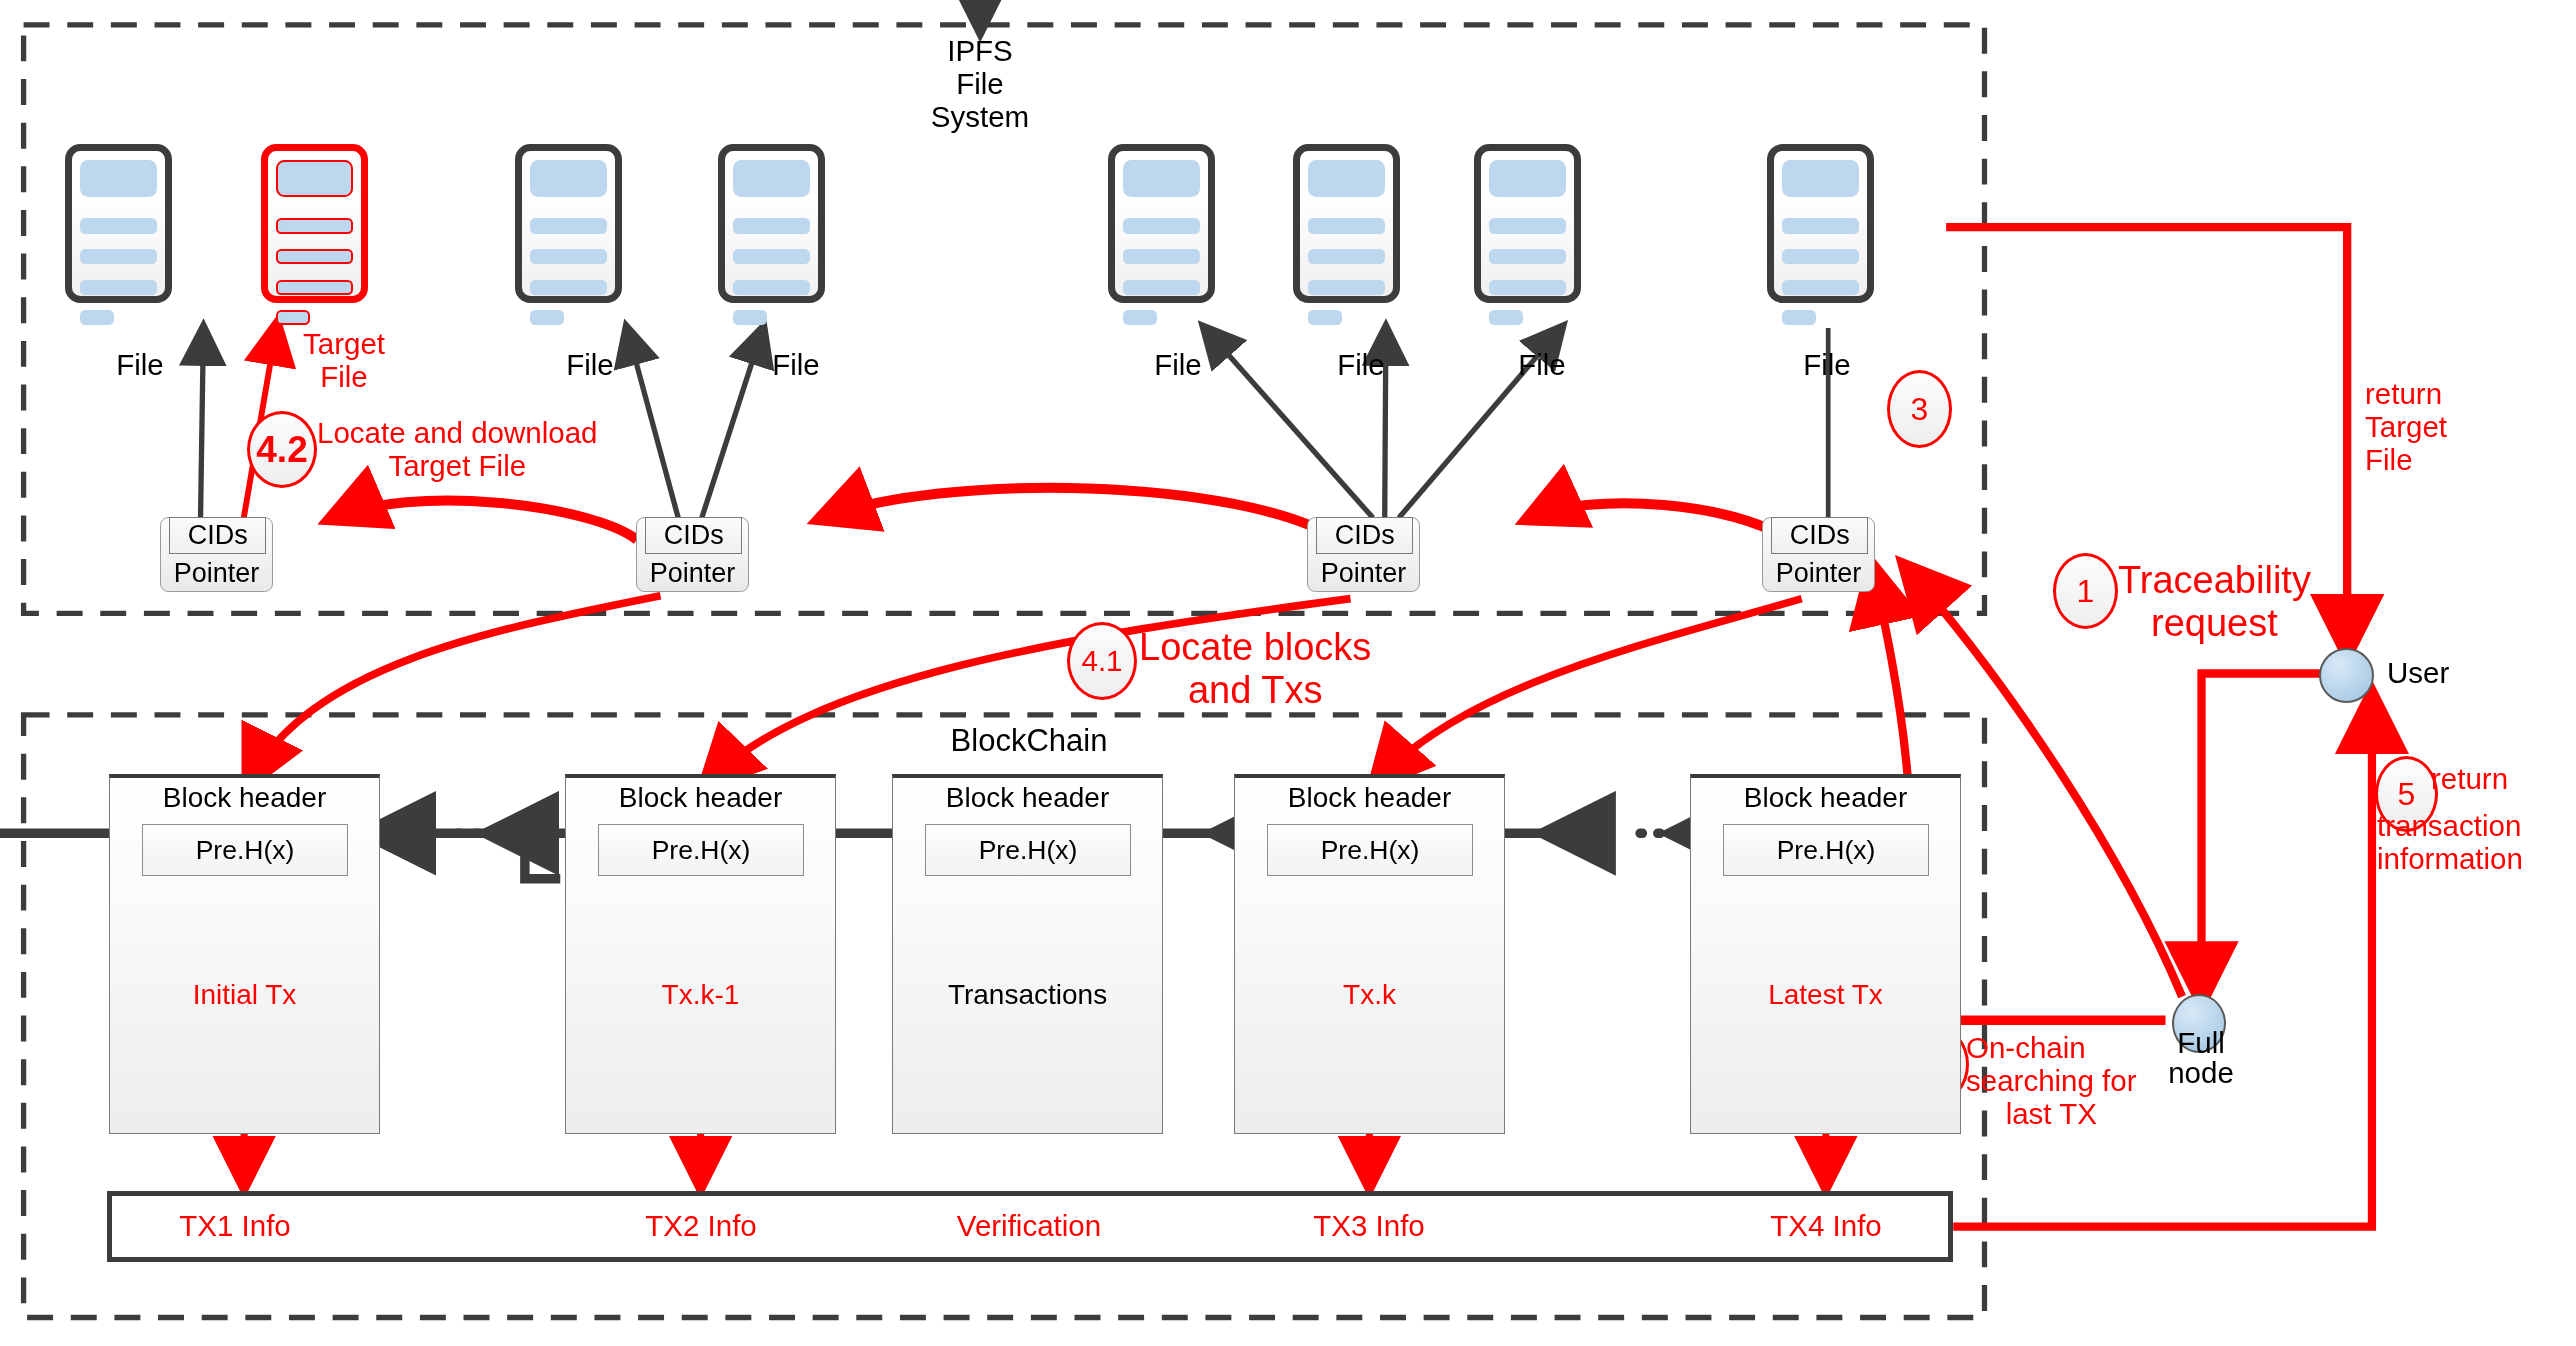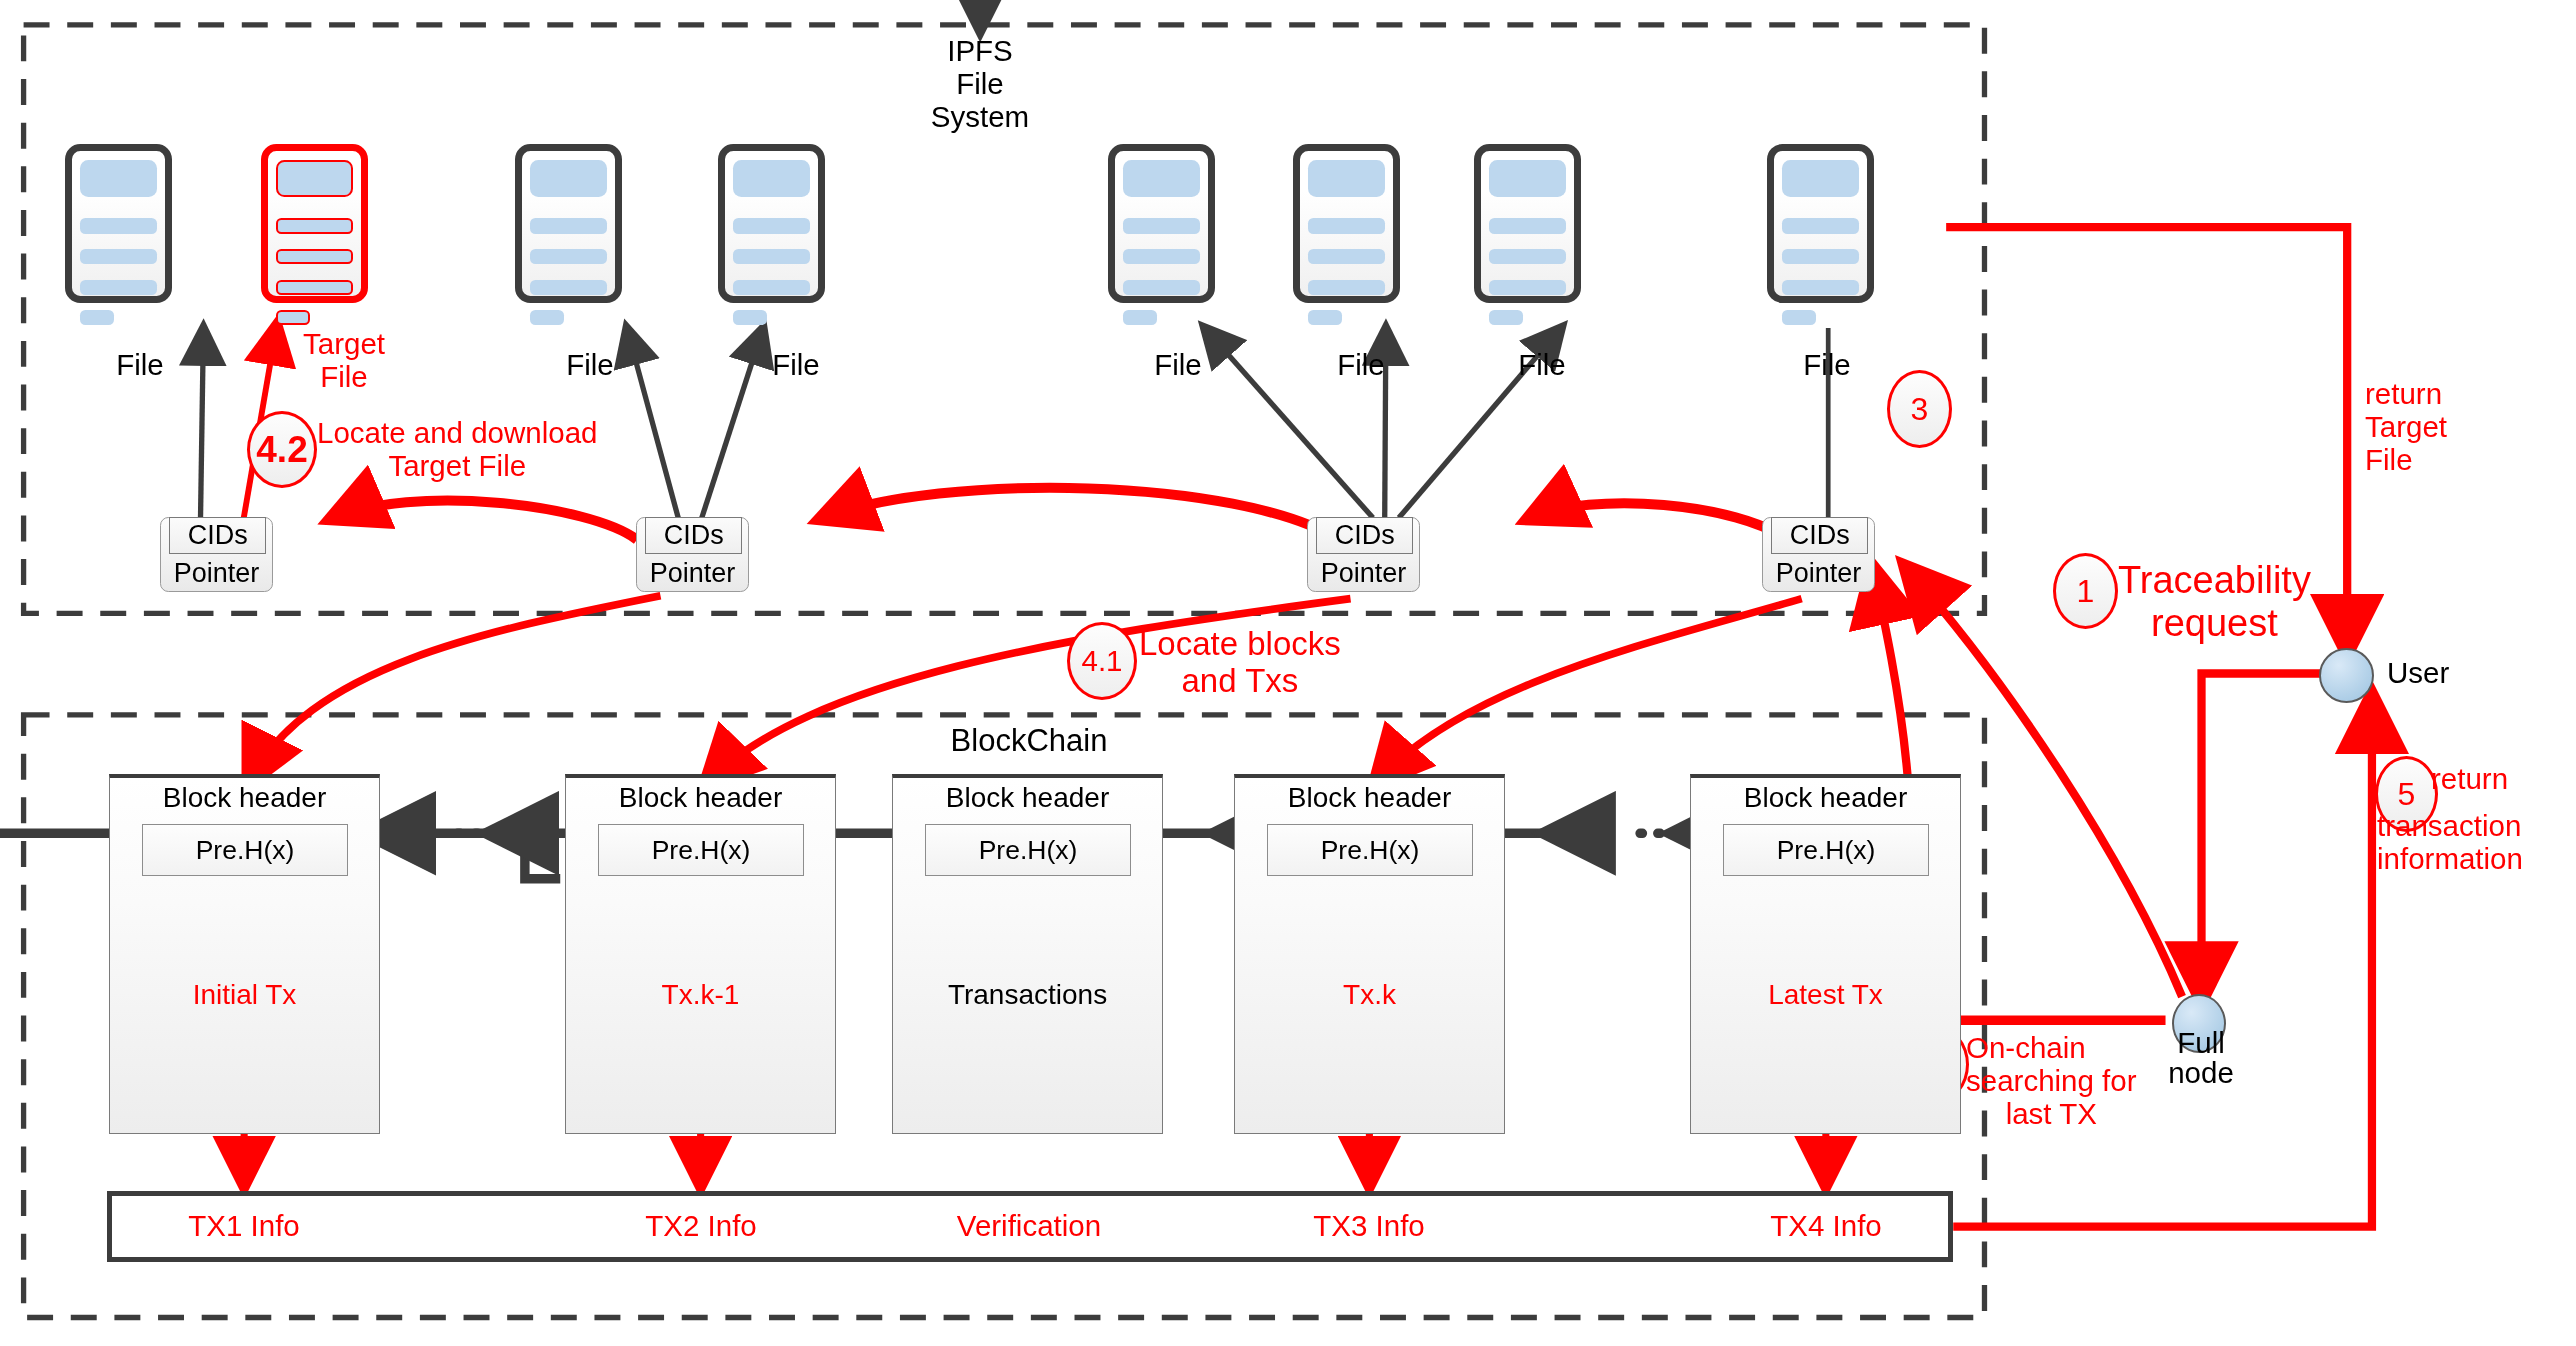--- a/index.html
+++ b/index.html
@@ -287,21 +287,21 @@
   <div class="lbl red" style="left:317px;top:416px;font-size:29.5px;">
     <div>Locate and download</div>
     <div style="text-align:center;"><span>Target File</span></div>
   </div>
 
   <div style="position:absolute;left:1067px;top:622px;width:64px;height:72px;border:3.5px solid #FF0000;border-radius:50%;
               background:linear-gradient(180deg,#fdfdfd,#eeeeee);display:flex;align-items:center;justify-content:center;
               font-size:29.5px;color:#FF0000;">
     <span>4.1</span>
   </div>
-  <div class="lbl red" style="left:1139px;top:626px;font-size:33px;">
+  <div class="lbl red" style="left:1139px;top:626px;font-size:38px;">
     <div>Locate blocks</div>
     <div style="text-align:center;"><span>and Txs</span></div>
   </div>
 
   <div style="position:absolute;left:1887px;top:370px;width:59px;height:72px;border:3.5px solid #FF0000;border-radius:50%;
               background:linear-gradient(180deg,#fdfdfd,#eeeeee);display:flex;align-items:center;justify-content:center;
               font-size:32px;color:#FF0000;">
     <span>3</span>
   </div>
 
@@ -376,20 +376,20 @@
     <div class="preh">Pre.H(x)</div>
     <div class="block-tx red">Tx.k</div>
   </div>
   <div class="block" style="left:1690px;top:774px;">
     <div class="block-hdr">Block header</div>
     <div class="preh">Pre.H(x)</div>
     <div class="block-tx red">Latest Tx</div>
   </div>
 
   <div class="txbar"></div>
-  <div class="lbl red ctr" style="left:244px;top:1209px;font-size:29.5px;">TX1 Info</div>
+  <div class="lbl red ctr" style="left:235px;top:1209px;font-size:29.5px;">TX1 Info</div>
   <div class="lbl red ctr" style="left:701px;top:1209px;font-size:29.5px;">TX2 Info</div>
   <div class="lbl red ctr" style="left:1029px;top:1209px;font-size:29.5px;">Verification</div>
   <div class="lbl red ctr" style="left:1369px;top:1209px;font-size:29.5px;">TX3 Info</div>
   <div class="lbl red ctr" style="left:1826px;top:1209px;font-size:29.5px;">TX4 Info</div>
 
 </div>
 
 
 </body></html>

